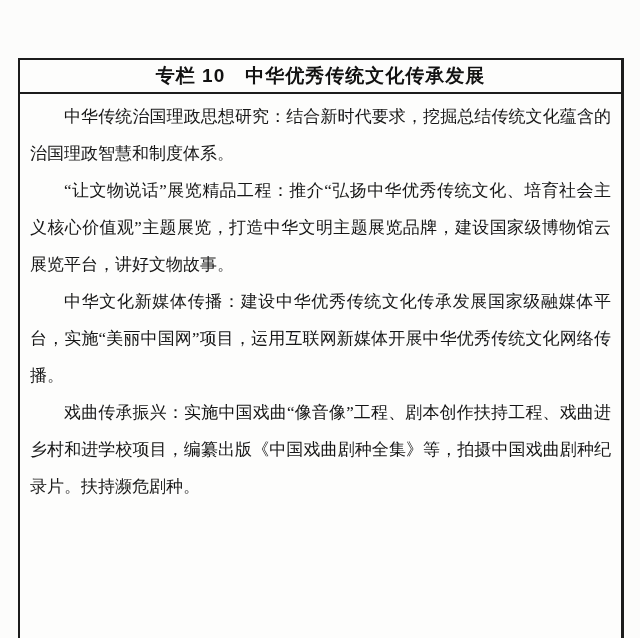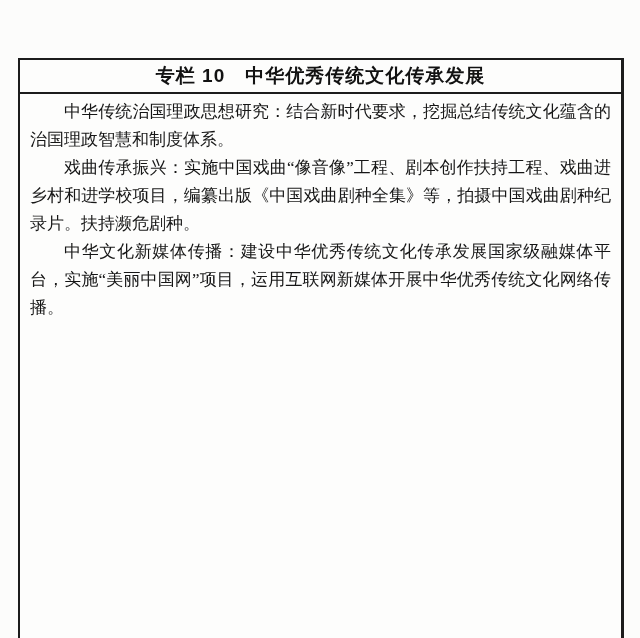--- a/index.html
+++ b/index.html
@@ -47,35 +47,36 @@
     color: #121212;
     white-space: nowrap;
   }
   .panel-body {
     box-sizing: border-box;
     padding: 4px 10px 6px 10px;
   }
   .panel-body p {
     margin: 0;
     font-size: 17px;
-    line-height: 28px;
+    line-height: 37px;
     text-align: justify;
     text-justify: inter-ideograph;
     text-indent: 2em;
     color: #161616;
     word-break: break-all;
   }
 </style>
 </head>
 <body>
 
 <div class="page">
   <div class="panel">
     <div class="panel-header">
       <span class="panel-title">专栏 10　中华优秀传统文化传承发展</span>
     </div>
     <div class="panel-body">
       <p>中华传统治国理政思想研究：结合新时代要求，挖掘总结传统文化蕴含的治国理政智慧和制度体系。</p>
+      <p>“让文物说话”展览精品工程：推介“弘扬中华优秀传统文化、培育社会主义核心价值观”主题展览，打造中华文明主题展览品牌，建设国家级博物馆云展览平台，讲好文物故事。</p>
+      <p>中华文化新媒体传播：建设中华优秀传统文化传承发展国家级融媒体平台，实施“美丽中国网”项目，运用互联网新媒体开展中华优秀传统文化网络传播。</p>
       <p>戏曲传承振兴：实施中国戏曲“像音像”工程、剧本创作扶持工程、戏曲进乡村和进学校项目，编纂出版《中国戏曲剧种全集》等，拍摄中国戏曲剧种纪录片。扶持濒危剧种。</p>
-      <p>中华文化新媒体传播：建设中华优秀传统文化传承发展国家级融媒体平台，实施“美丽中国网”项目，运用互联网新媒体开展中华优秀传统文化网络传播。</p>
     </div>
   </div>
 </div>
 
 </body></html>

